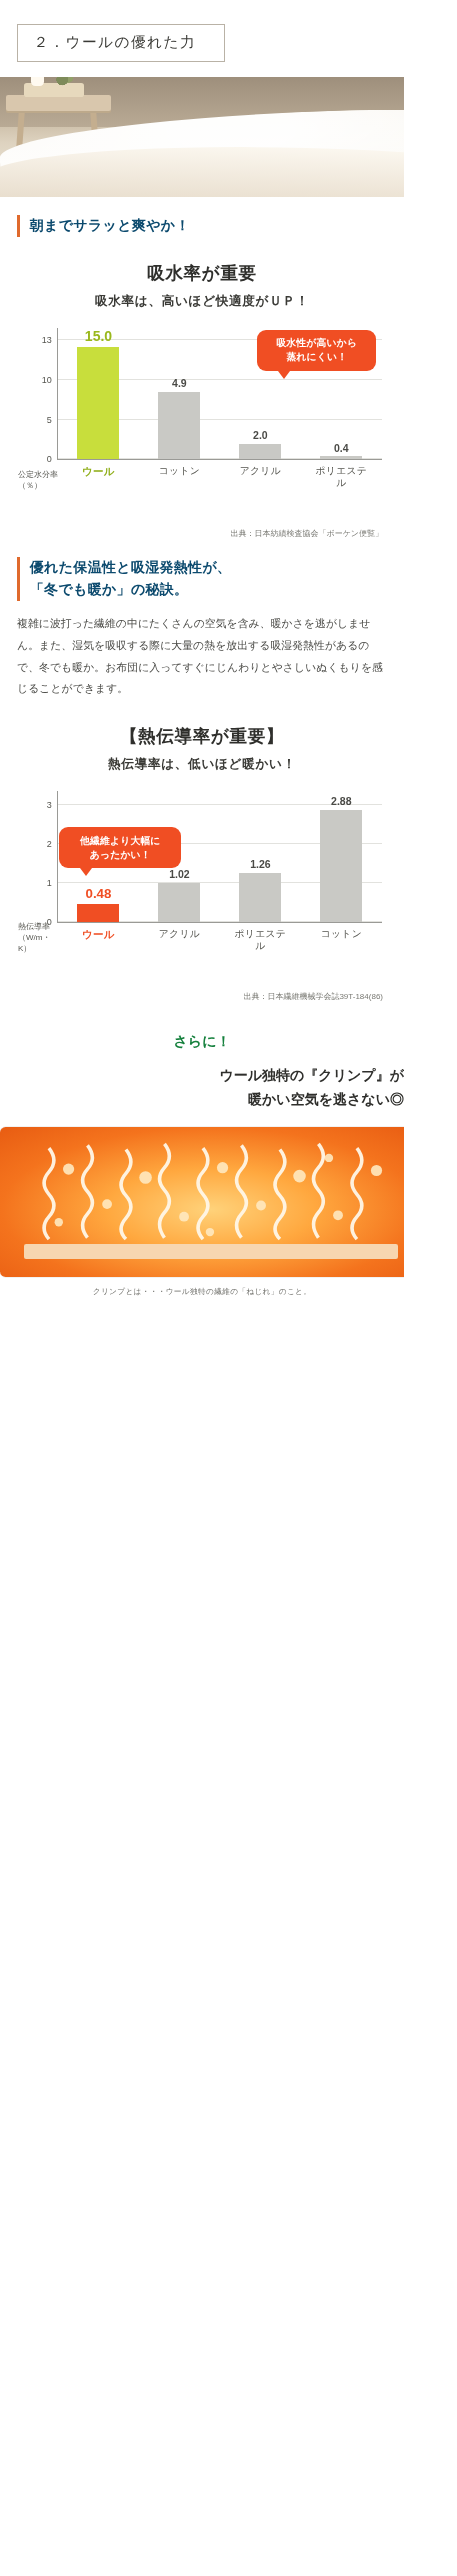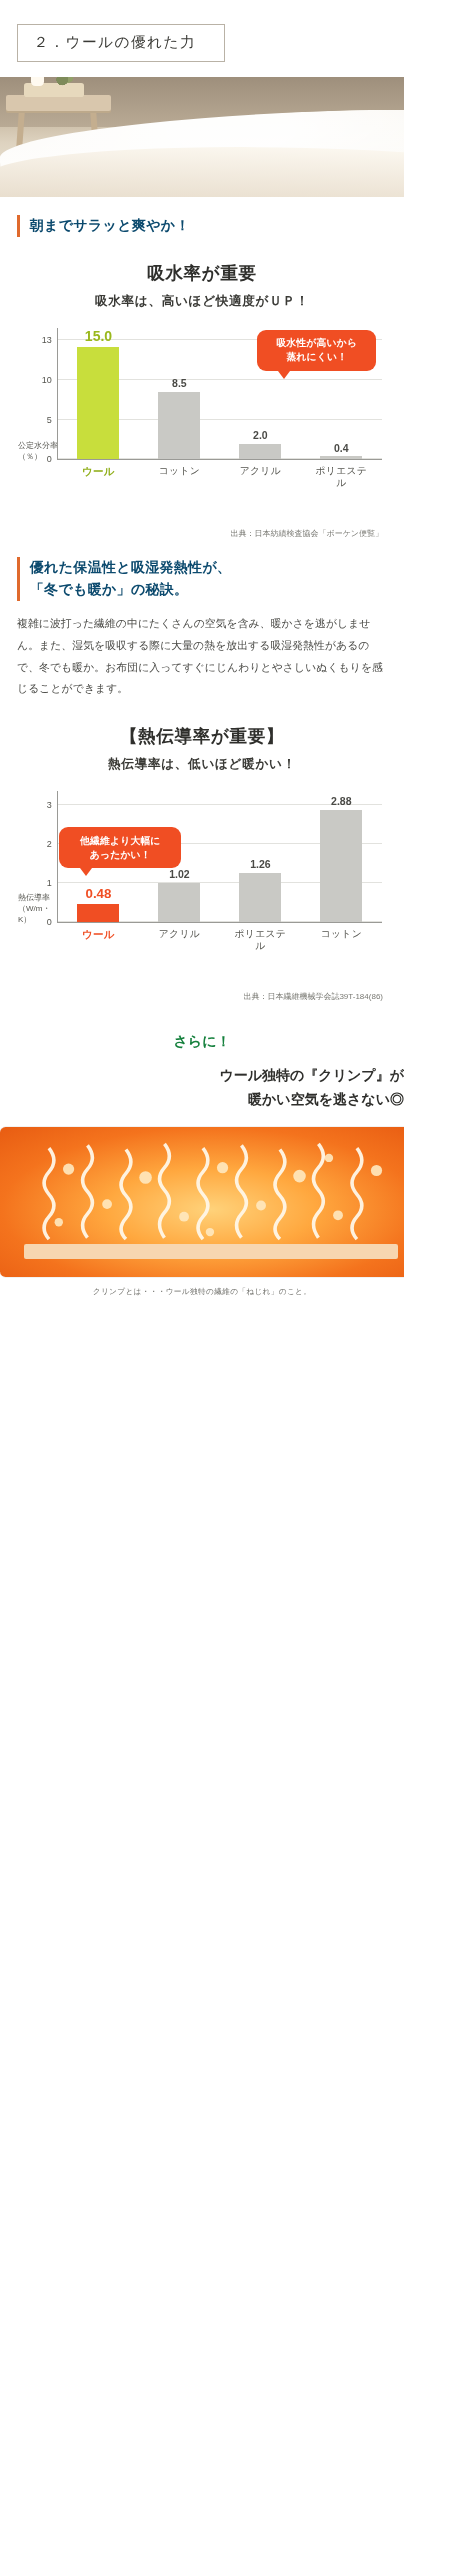--- a/index.html
+++ b/index.html
@@ -197,21 +197,21 @@
     width: 60px;
     text-align: center;
     font-size: 9.8px;
     line-height: 1.25;
     color: #55554f;
     letter-spacing: 0.3px;
   }
   .axis-caption {
     position: absolute;
     left: 0;
-    bottom: 34px;
+    bottom: 5px;
     width: 43px;
     text-align: left;
     font-size: 8px;
     line-height: 1.4;
     color: #55554f;
   }
   .source {
     text-align: right;
     margin: 32px 21px 0 0;
     font-size: 8px;
@@ -347,21 +347,21 @@
             <span class="ytick">13</span>
           </div>
 
         <div class="bars">
           <div class="barcol">
             <div class="barval val-green">15.0</div>
             <div class="bar bar-green" style="height:90.9%"></div>
             <div class="barlabel lab-wool-green">ウール</div>
           </div>
           <div class="barcol">
-            <div class="barval">8.5</div>
+            <div class="barval">4.9</div>
             <div class="bar" style="height:51.5%"></div>
             <div class="barlabel">コットン</div>
           </div>
           <div class="barcol">
             <div class="barval">2.0</div>
             <div class="bar" style="height:12.1%"></div>
             <div class="barlabel">アクリル</div>
           </div>
           <div class="barcol">
             <div class="barval">0.4</div>

